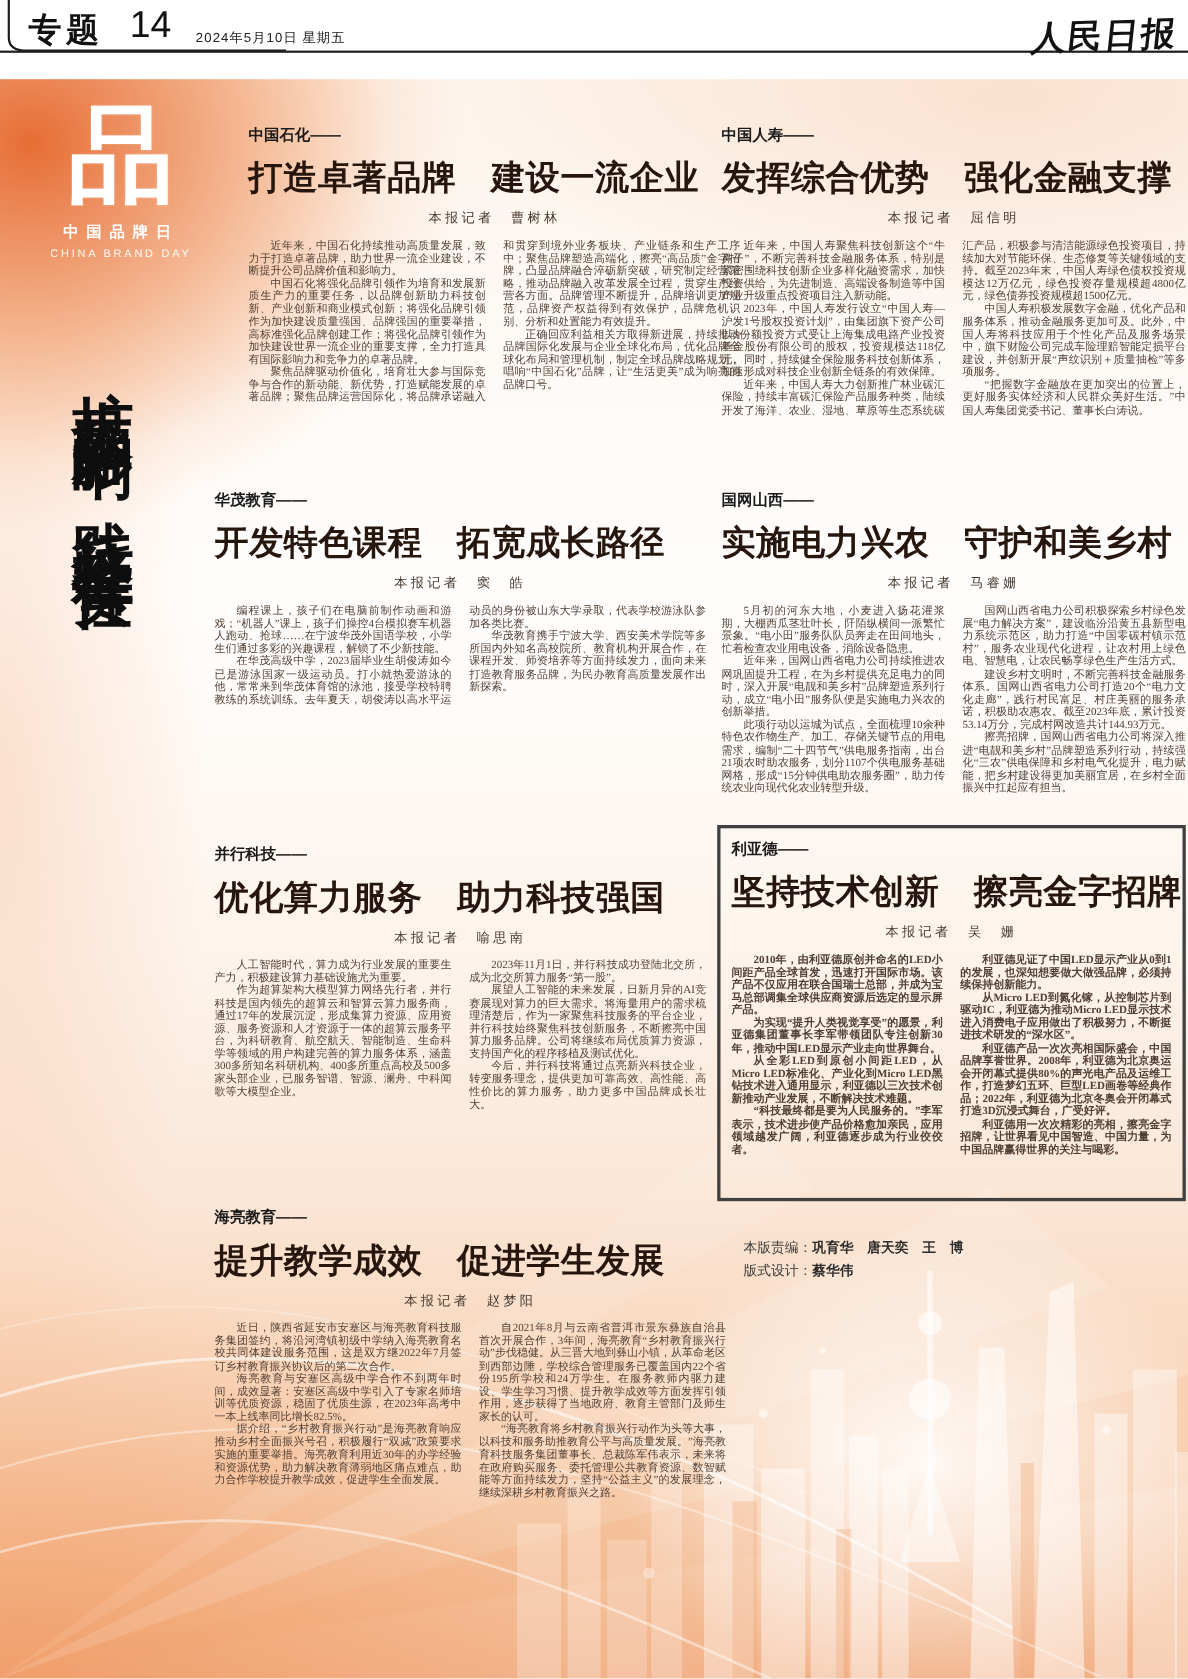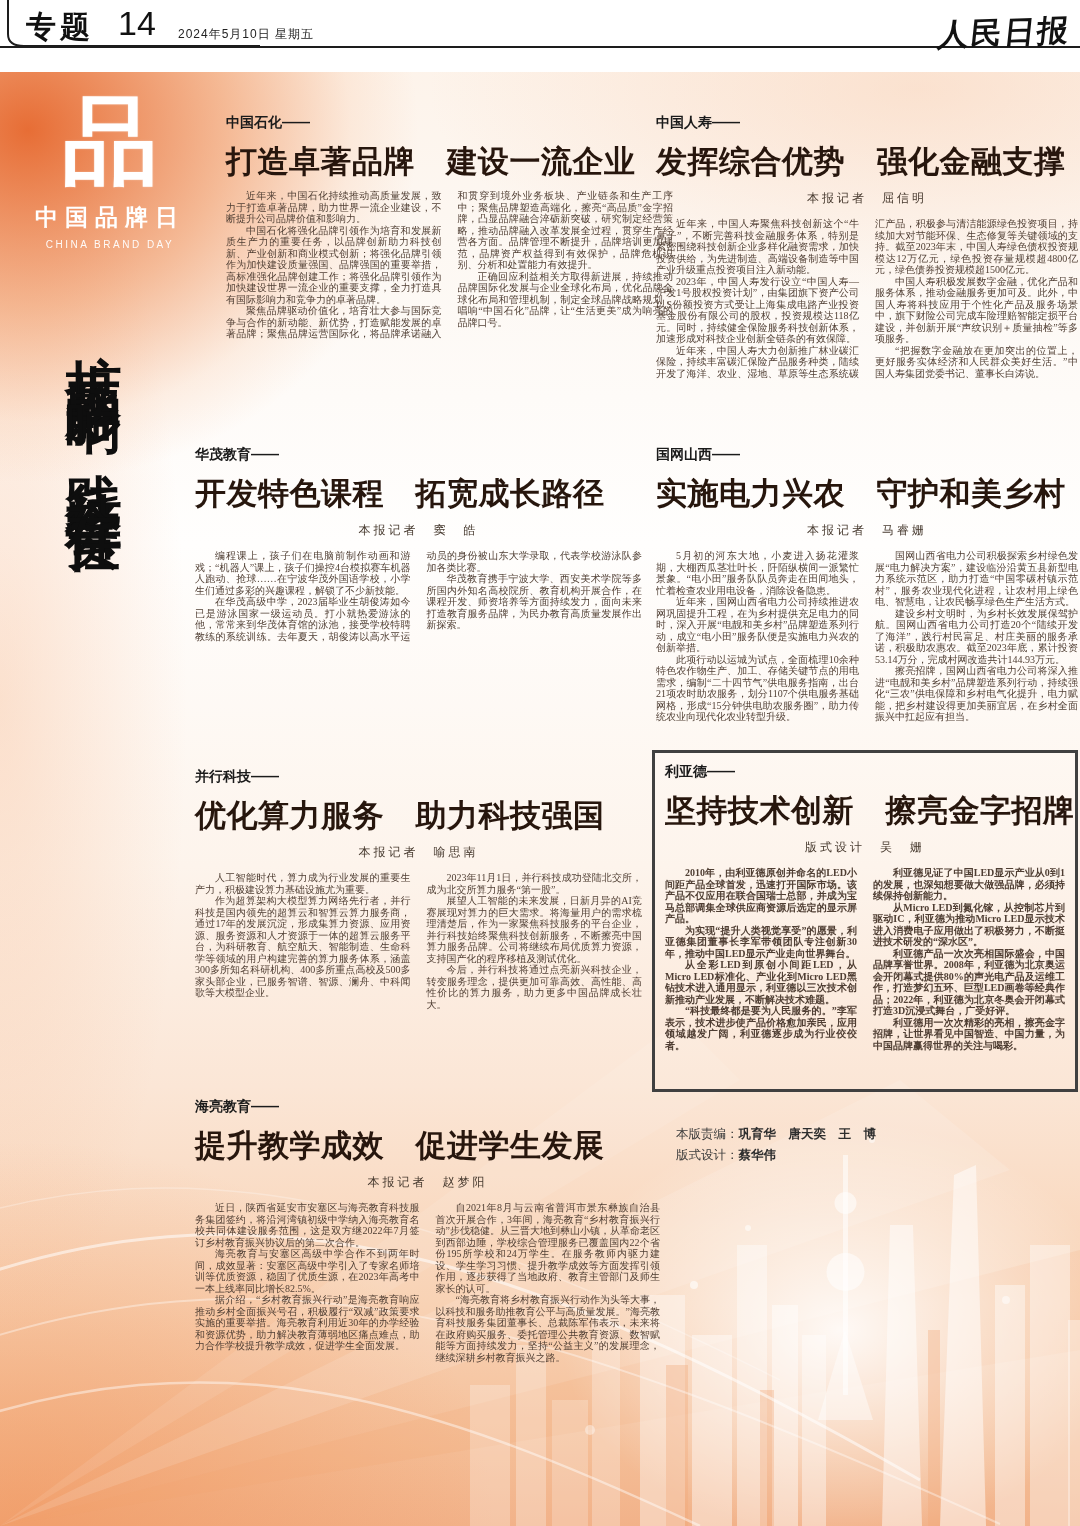--- a/index.html
+++ b/index.html
@@ -17,21 +17,21 @@
   .hdr{position:absolute;left:0;top:0;width:1080px;height:72px;z-index:3;background:#fff;}
   .hdr-rule{position:absolute;left:0;top:46px;width:1080px;height:2px;background:#1d1d1d;}
   .hdr-tab{position:absolute;left:0;top:0;}
   .sec-name{position:absolute;left:26px;top:7px;font-family:"Liberation Sans",sans-serif;font-weight:700;font-size:30px;color:#111;letter-spacing:4px;}
   .page-num{position:absolute;left:118px;top:4px;font-family:"Liberation Sans",sans-serif;font-size:34px;color:#111;}
   .hdr-date{position:absolute;left:178px;top:26px;font-family:"Liberation Sans",sans-serif;font-size:12px;color:#222;letter-spacing:1px;}
   .masthead{position:absolute;right:10px;top:12px;font-family:"DejaVu Serif",serif;font-weight:700;font-size:31px;color:#121212;transform:skewX(-8deg) rotate(-2deg);letter-spacing:2px;}
   
   .brand{position:absolute;left:28px;top:92px;width:164px;z-index:2;text-align:center;color:#fff;}
   .brand .glyph{font-size:96px;line-height:100px;font-weight:700;font-family:"Liberation Serif",serif;text-shadow:0 0 2px rgba(255,255,255,.4);}
-  .brand .t1{font-family:Liberation Serif, serif;font-size:23px;letter-spacing:7px;margin-top:10px;font-weight:700;}
+  .brand .t1{font-family:Liberation Serif, serif;font-size:14px;letter-spacing:7px;margin-top:10px;font-weight:700;}
   .brand .t2{font-family:"Liberation Sans",sans-serif;font-size:10px;letter-spacing:2.5px;margin-top:6px;opacity:.95;}
   
   .slogan{position:absolute;left:56px;top:310px;z-index:2;writing-mode:vertical-rl;text-orientation:upright;
           font-family:"Liberation Sans",sans-serif;font-weight:900;font-size:56px;color:#0e0e0e;letter-spacing:9px;}
   
   .article{position:absolute;z-index:2;}
   .kicker{font-family:"Liberation Sans",sans-serif;font-weight:700;font-size:14px;color:#1b1b1b;margin-bottom:9px;}
   .headline{text-align:left;font-weight:700;font-size:31px;color:#27160d;letter-spacing:.5px;white-space:nowrap;margin:2px 0 7px;}
   .byline{text-align:center;font-size:12px;color:#473a2f;letter-spacing:3px;margin-bottom:11px;}
   .abody{column-count:2;column-gap:16px;text-align:justify;font-size:10px;line-height:11.5px;color:#4f3e33;overflow:hidden;}
@@ -130,20 +130,21 @@
     <div class="glyph">品</div>
     <div class="t1">中国品牌日</div>
     <div class="t2">CHINA BRAND DAY</div>
   </div>
 
   <div class="slogan">扩大品牌影响　践行社会责任</div>
 
   <div class="article a1">
     <div class="kicker">中国石化——</div>
     <div class="headline">打造卓著品牌　建设一流企业</div>
+    <div class="byline">本报记者　曹树林</div>
     <div class="abody">
         <p>近年来，中国石化持续推动高质量发展，致力于打造卓著品牌，助力世界一流企业建设，不断提升公司品牌价值和影响力。</p>
         <p>中国石化将强化品牌引领作为培育和发展新质生产力的重要任务，以品牌创新助力科技创新、产业创新和商业模式创新；将强化品牌引领作为加快建设质量强国、品牌强国的重要举措，高标准强化品牌创建工作；将强化品牌引领作为加快建设世界一流企业的重要支撑，全力打造具有国际影响力和竞争力的卓著品牌。</p>
         <p>聚焦品牌驱动价值化，培育壮大参与国际竞争与合作的新动能、新优势，打造赋能发展的卓著品牌；聚焦品牌运营国际化，将品牌承诺融入和贯穿到境外业务板块、产业链条和生产工序中；聚焦品牌塑造高端化，擦亮“高品质”金字招牌，凸显品牌融合淬砺新突破，研究制定经营策略，推动品牌融入改革发展全过程，贯穿生产经营各方面。品牌管理不断提升，品牌培训更加规范，品牌资产权益得到有效保护，品牌危机识别、分析和处置能力有效提升。</p>
         <p>正确回应利益相关方取得新进展，持续推动品牌国际化发展与企业全球化布局，优化品牌全球化布局和管理机制，制定全球品牌战略规划，唱响“中国石化”品牌，让“生活更美”成为响亮的品牌口号。</p>
       </div>
   </div>
 
   <div class="article a2">
     <div class="kicker">中国人寿——</div>
@@ -171,21 +172,21 @@
 
   <div class="article a4">
     <div class="kicker">国网山西——</div>
     <div class="headline">实施电力兴农　守护和美乡村</div>
     <div class="byline">本报记者　马睿姗</div>
     <div class="abody">
         <p>5月初的河东大地，小麦进入扬花灌浆期，大棚西瓜茎壮叶长，阡陌纵横间一派繁忙景象。“电小田”服务队队员奔走在田间地头，忙着检查农业用电设备，消除设备隐患。</p>
         <p>近年来，国网山西省电力公司持续推进农网巩固提升工程，在为乡村提供充足电力的同时，深入开展“电靓和美乡村”品牌塑造系列行动，成立“电小田”服务队便是实施电力兴农的创新举措。</p>
         <p>此项行动以运城为试点，全面梳理10余种特色农作物生产、加工、存储关键节点的用电需求，编制“二十四节气”供电服务指南，出台21项农时助农服务，划分1107个供电服务基础网格，形成“15分钟供电助农服务圈”，助力传统农业向现代化农业转型升级。</p>
         <p>国网山西省电力公司积极探索乡村绿色发展“电力解决方案”，建设临汾沿黄五县新型电力系统示范区，助力打造“中国零碳村镇示范村”，服务农业现代化进程，让农村用上绿色电、智慧电，让农民畅享绿色生产生活方式。</p>
-        <p>建设乡村文明时，为乡村长效发展保驾护航。国网山西省电力公司打造20个“陆续开发了海洋”，践行村民富足、村庄美丽的服务承诺，积极助农惠农。截至2023年底，累计投资53.14万分，完成村网改造共计144.93万元。</p>
+        <p>建设乡村文明时，不断完善科技金融服务体系。国网山西省电力公司打造20个“电力文化走廊”，践行村民富足、村庄美丽的服务承诺，积极助农惠农。截至2023年底，累计投资53.14万分，完成村网改造共计144.93万元。</p>
         <p>擦亮招牌，国网山西省电力公司将深入推进“电靓和美乡村”品牌塑造系列行动，持续强化“三农”供电保障和乡村电气化提升，电力赋能，把乡村建设得更加美丽宜居，在乡村全面振兴中扛起应有担当。</p>
       </div>
   </div>
 
   <div class="article a5">
     <div class="kicker">并行科技——</div>
     <div class="headline">优化算力服务　助力科技强国</div>
     <div class="byline">本报记者　喻思南</div>
     <div class="abody">
         <p>人工智能时代，算力成为行业发展的重要生产力，积极建设算力基础设施尤为重要。</p>
@@ -193,21 +194,21 @@
         <p>2023年11月1日，并行科技成功登陆北交所，成为北交所算力服务“第一股”。</p>
         <p>展望人工智能的未来发展，日新月异的AI竞赛展现对算力的巨大需求。将海量用户的需求梳理清楚后，作为一家聚焦科技服务的平台企业，并行科技始终聚焦科技创新服务，不断擦亮中国算力服务品牌。公司将继续布局优质算力资源，支持国产化的程序移植及测试优化。</p>
         <p>今后，并行科技将通过点亮新兴科技企业，转变服务理念，提供更加可靠高效、高性能、高性价比的算力服务，助力更多中国品牌成长壮大。</p>
       </div>
   </div>
 
   <div class="hibox">
     <div class="article a6">
       <div class="kicker">利亚德——</div>
       <div class="headline">坚持技术创新　擦亮金字招牌</div>
-      <div class="byline">版式设计　吴　姗</div>
+      <div class="byline">本报记者　吴　姗</div>
       <div class="abody">
           <p>2010年，由利亚德原创并命名的LED小间距产品全球首发，迅速打开国际市场。该产品不仅应用在联合国瑞士总部，并成为宝马总部调集全球供应商资源后选定的显示屏产品。</p>
           <p>为实现“提升人类视觉享受”的愿景，利亚德集团董事长李军带领团队专注创新30年，推动中国LED显示产业走向世界舞台。</p>
           <p>从全彩LED到原创小间距LED，从Micro LED标准化、产业化到Micro LED黑钻技术进入通用显示，利亚德以三次技术创新推动产业发展，不断解决技术难题。</p>
           <p>“科技最终都是要为人民服务的。”李军表示，技术进步使产品价格愈加亲民，应用领域越发广阔，利亚德逐步成为行业佼佼者。</p>
           <p>利亚德见证了中国LED显示产业从0到1的发展，也深知想要做大做强品牌，必须持续保持创新能力。</p>
           <p>从Micro LED到氮化镓，从控制芯片到驱动IC，利亚德为推动Micro LED显示技术进入消费电子应用做出了积极努力，不断挺进技术研发的“深水区”。</p>
           <p>利亚德产品一次次亮相国际盛会，中国品牌享誉世界。2008年，利亚德为北京奥运会开闭幕式提供80%的声光电产品及运维工作，打造梦幻五环、巨型LED画卷等经典作品；2022年，利亚德为北京冬奥会开闭幕式打造3D沉浸式舞台，广受好评。</p>
           <p>利亚德用一次次精彩的亮相，擦亮金字招牌，让世界看见中国智造、中国力量，为中国品牌赢得世界的关注与喝彩。</p>
         </div>

